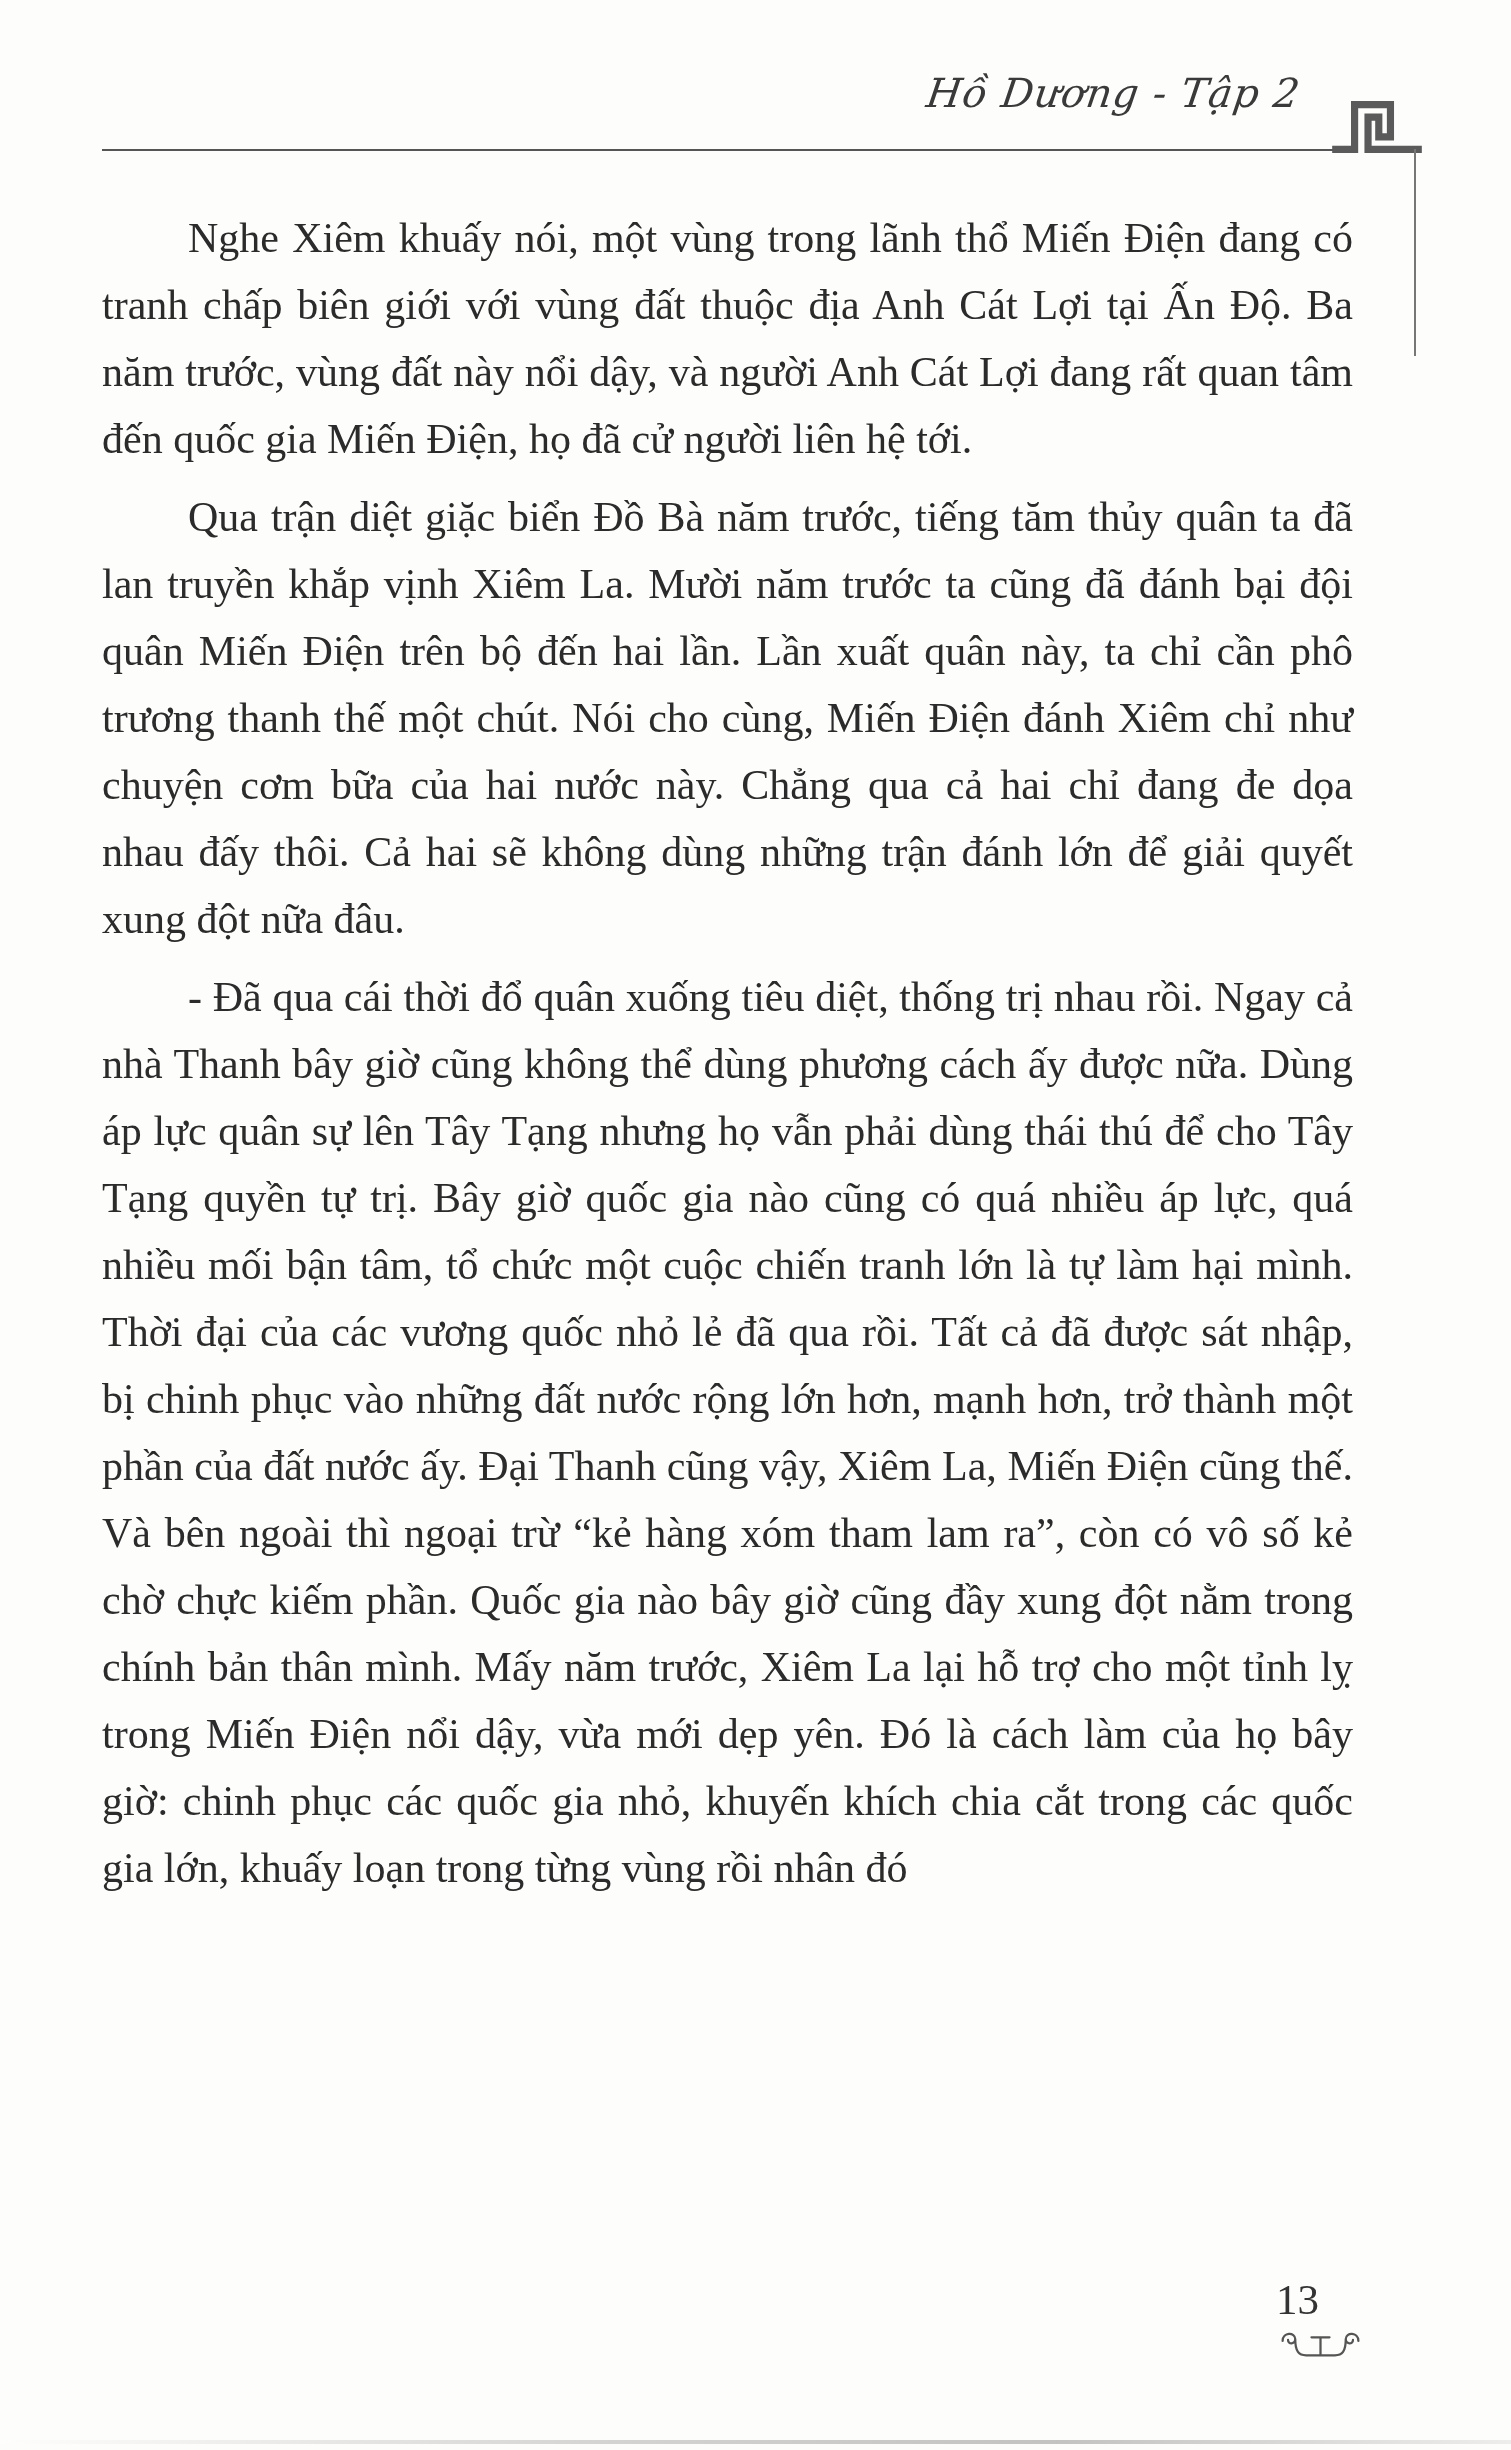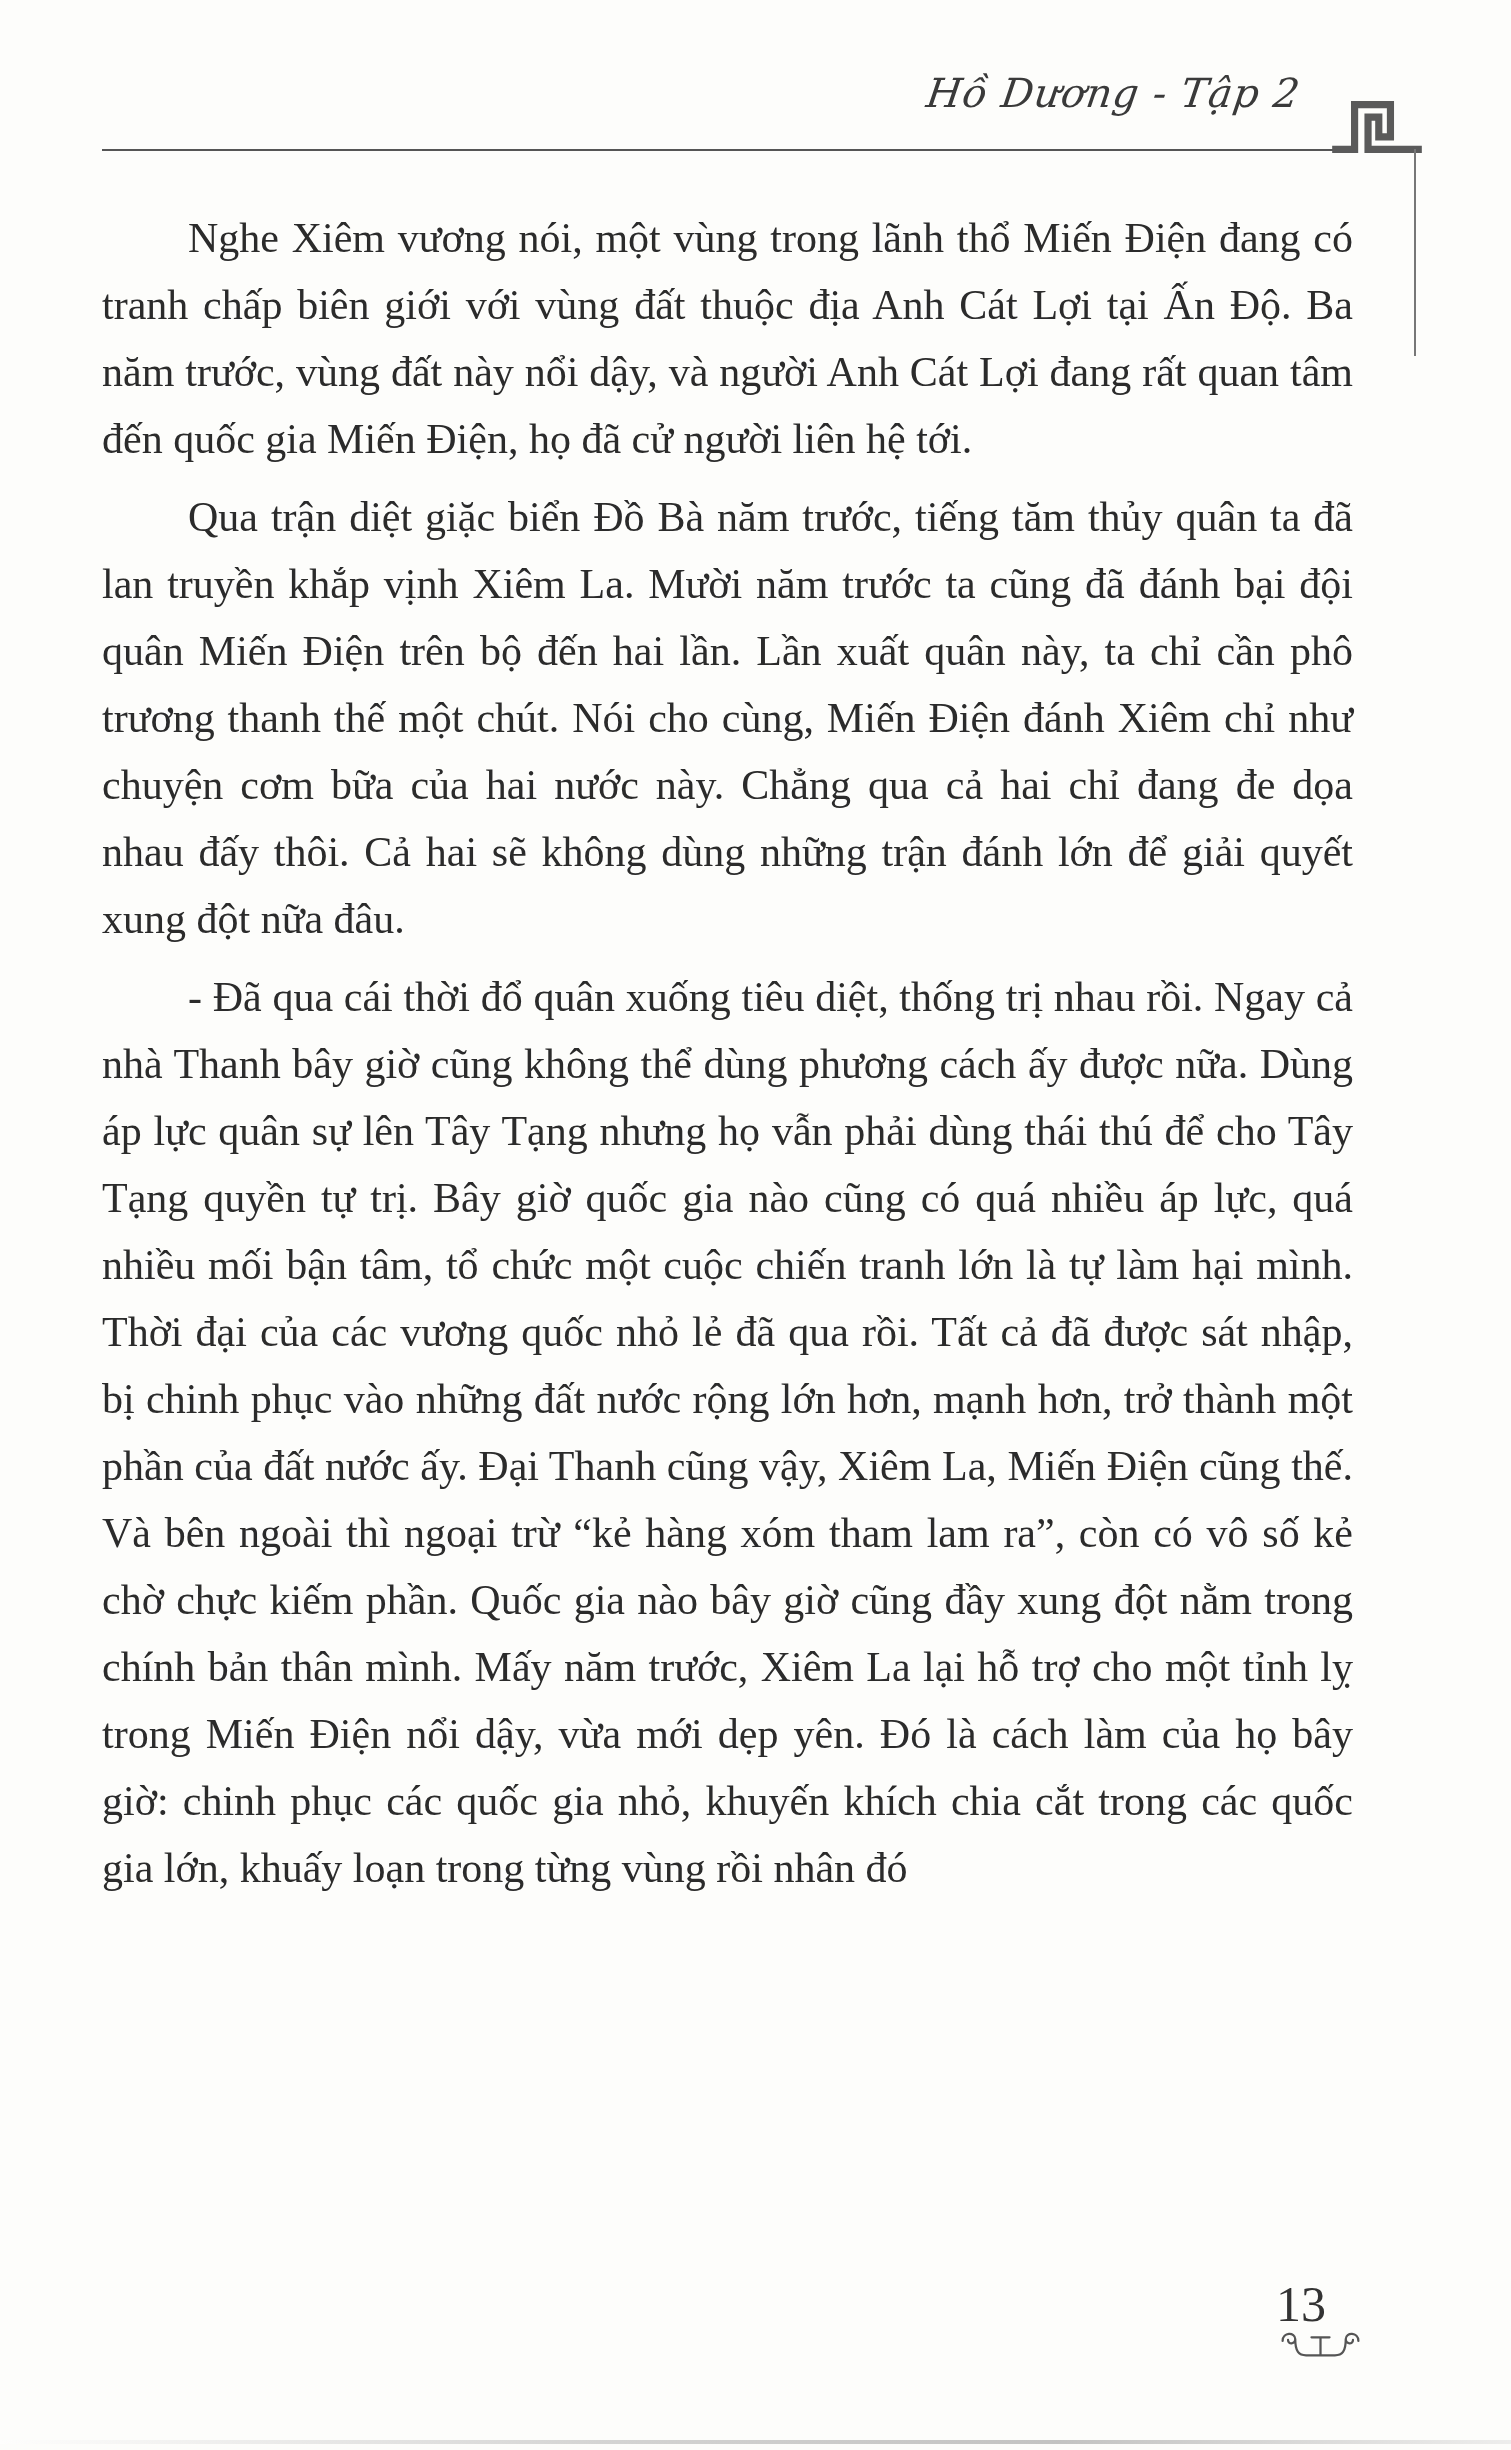--- a/index.html
+++ b/index.html
@@ -14,38 +14,38 @@
   .header-rule {
     position:absolute; left:102px; top:149px; width:1244px; height:1.8px; background:#555;
   }
   .greek-key { position:absolute; left:1332px; top:101px; width:90px; height:52px; }
   .side-rule { position:absolute; left:1414px; top:149px; width:1.8px; height:207px; background:#777; }
   .body-text {
     position:absolute; left:102px; top:205px; width:1251px;
     font-size:42px; line-height:67px; text-align:justify;
   }
   .body-text p { margin:0 0 10.8px 0; text-indent:86px; text-align-last:left; }
-  .page-number { position:absolute; left:1276px; top:2275px; font-size:50px; color:#333; }
+  .page-number { position:absolute; left:1276px; top:2275px; font-size:43px; color:#333; }
   .ornament { position:absolute; left:1279px; top:2330px; width:83px; height:29px; }
   .bottom-edge { position:absolute; left:0; top:2440px; width:1512px; height:3.6px; background:linear-gradient(90deg,#fff,#aaa 40%,#888 70%,#ddd); opacity:0.5; }
 </style>
 </head>
 <body>
 
 <div>
   <div class="header-title">Hồ Dương - Tập 2</div>
   <div class="header-rule"></div>
   <svg class="greek-key" viewBox="0 0 100 58">
     <path d="M0 54 H25 V4 H65 V40 H52 V18 H40 V54 H100" fill="none" stroke="#5a5a5a" stroke-width="8"></path>
   </svg>
   <div class="side-rule"></div>
 </div>
 
 <div class="body-text">
-  <p>Nghe Xiêm vương nói, một vùng trong lãnh thổ Miến Điện đang có tranh chấp biên giới với vùng đất thuộc địa Anh Cát Lợi tại Ấn Độ. Ba năm trước, vùng đất này nổi dậy, và người Anh Cát Lợi đang rất quan tâm đến quốc gia Miến Điện, họ đã cử người liên hệ tới.</p>
+  <p>Nghe Xiêm khuấy nói, một vùng trong lãnh thổ Miến Điện đang có tranh chấp biên giới với vùng đất thuộc địa Anh Cát Lợi tại Ấn Độ. Ba năm trước, vùng đất này nổi dậy, và người Anh Cát Lợi đang rất quan tâm đến quốc gia Miến Điện, họ đã cử người liên hệ tới.</p>
   <p>Qua trận diệt giặc biển Đồ Bà năm trước, tiếng tăm thủy quân ta đã lan truyền khắp vịnh Xiêm La. Mười năm trước ta cũng đã đánh bại đội quân Miến Điện trên bộ đến hai lần. Lần xuất quân này, ta chỉ cần phô trương thanh thế một chút. Nói cho cùng, Miến Điện đánh Xiêm chỉ như chuyện cơm bữa của hai nước này. Chẳng qua cả hai chỉ đang đe dọa nhau đấy thôi. Cả hai sẽ không dùng những trận đánh lớn để giải quyết xung đột nữa đâu.</p>
   <p>- Đã qua cái thời đổ quân xuống tiêu diệt, thống trị nhau rồi. Ngay cả nhà Thanh bây giờ cũng không thể dùng phương cách ấy được nữa. Dùng áp lực quân sự lên Tây Tạng nhưng họ vẫn phải dùng thái thú để cho Tây Tạng quyền tự trị. Bây giờ quốc gia nào cũng có quá nhiều áp lực, quá nhiều mối bận tâm, tổ chức một cuộc chiến tranh lớn là tự làm hại mình. Thời đại của các vương quốc nhỏ lẻ đã qua rồi. Tất cả đã được sát nhập, bị chinh phục vào những đất nước rộng lớn hơn, mạnh hơn, trở thành một phần của đất nước ấy. Đại Thanh cũng vậy, Xiêm La, Miến Điện cũng thế. Và bên ngoài thì ngoại trừ “kẻ hàng xóm tham lam ra”, còn có vô số kẻ chờ chực kiếm phần. Quốc gia nào bây giờ cũng đầy xung đột nằm trong chính bản thân mình. Mấy năm trước, Xiêm La lại hỗ trợ cho một tỉnh lỵ trong Miến Điện nổi dậy, vừa mới dẹp yên. Đó là cách làm của họ bây giờ: chinh phục các quốc gia nhỏ, khuyến khích chia cắt trong các quốc gia lớn, khuấy loạn trong từng vùng rồi nhân đó</p>
 </div>
 
 <div class="page-number">13</div>
 <svg class="ornament" viewBox="0 0 92 32">
   <path d="M4 12 C4 2 18 2 18 10 C18 16 10 16 10 11 M18 10 C18 24 22 28 30 28 H62 C70 28 74 24 74 10 M74 10 C74 2 88 2 88 12 M74 10 C74 16 82 16 82 11 M36 8 H56 M46 8 V28" fill="none" stroke="#555" stroke-width="2.5" stroke-linecap="round"></path>
 </svg>
 <div class="bottom-edge"></div>
 

